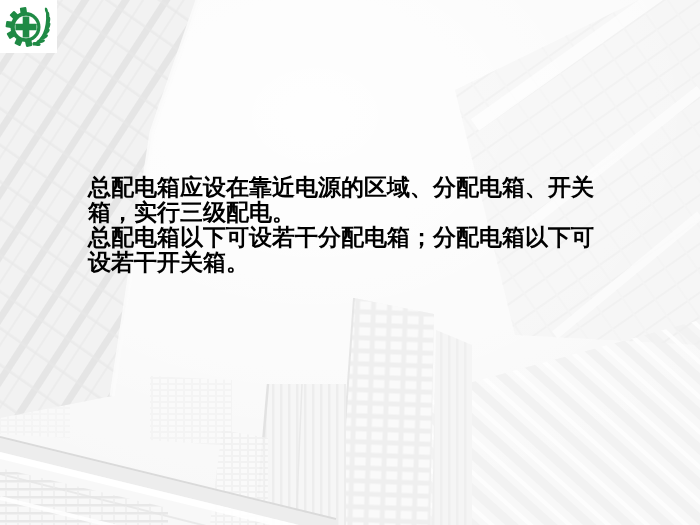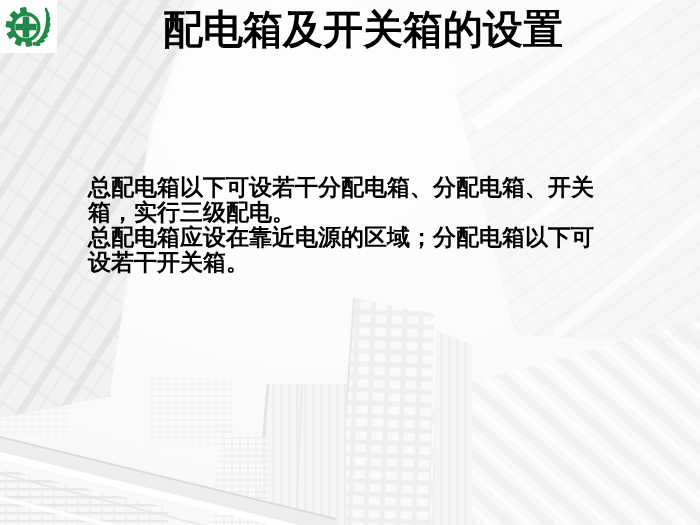--- a/index.html
+++ b/index.html
@@ -189,20 +189,19 @@
         <ellipse cx="39.2" cy="33" rx="4.2" ry="1.8" transform="rotate(-32 39.2 33)"></ellipse>
         <ellipse cx="41.6" cy="28" rx="4.2" ry="1.8" transform="rotate(-52 41.6 28)"></ellipse>
         <ellipse cx="43" cy="22.5" rx="4.2" ry="1.8" transform="rotate(-68 43 22.5)"></ellipse>
         <ellipse cx="43.4" cy="16.8" rx="4" ry="1.7" transform="rotate(-80 43.4 16.8)"></ellipse>
         <ellipse cx="42.8" cy="11.2" rx="3.6" ry="1.6" transform="rotate(-92 42.8 11.2)"></ellipse>
         <ellipse cx="41.4" cy="6.4" rx="3" ry="1.4" transform="rotate(-105 41.4 6.4)"></ellipse>
       </g>
     </svg>
   </div>
 
-  <h1 class="slide-title">配电箱及开关箱的设置</h1>
 
   <div class="body-text">
-    <p>总配电箱以下可设若干分配电箱、分配电箱、开关箱，实行三级配电。</p>
-    <p>总配电箱应设在靠近电源的区域；分配电箱以下可设若干开关箱。</p>
+    <p>总配电箱应设在靠近电源的区域、分配电箱、开关箱，实行三级配电。</p>
+    <p>总配电箱以下可设若干分配电箱；分配电箱以下可设若干开关箱。</p>
   </div>
 
 </div>
 
 </body></html>

